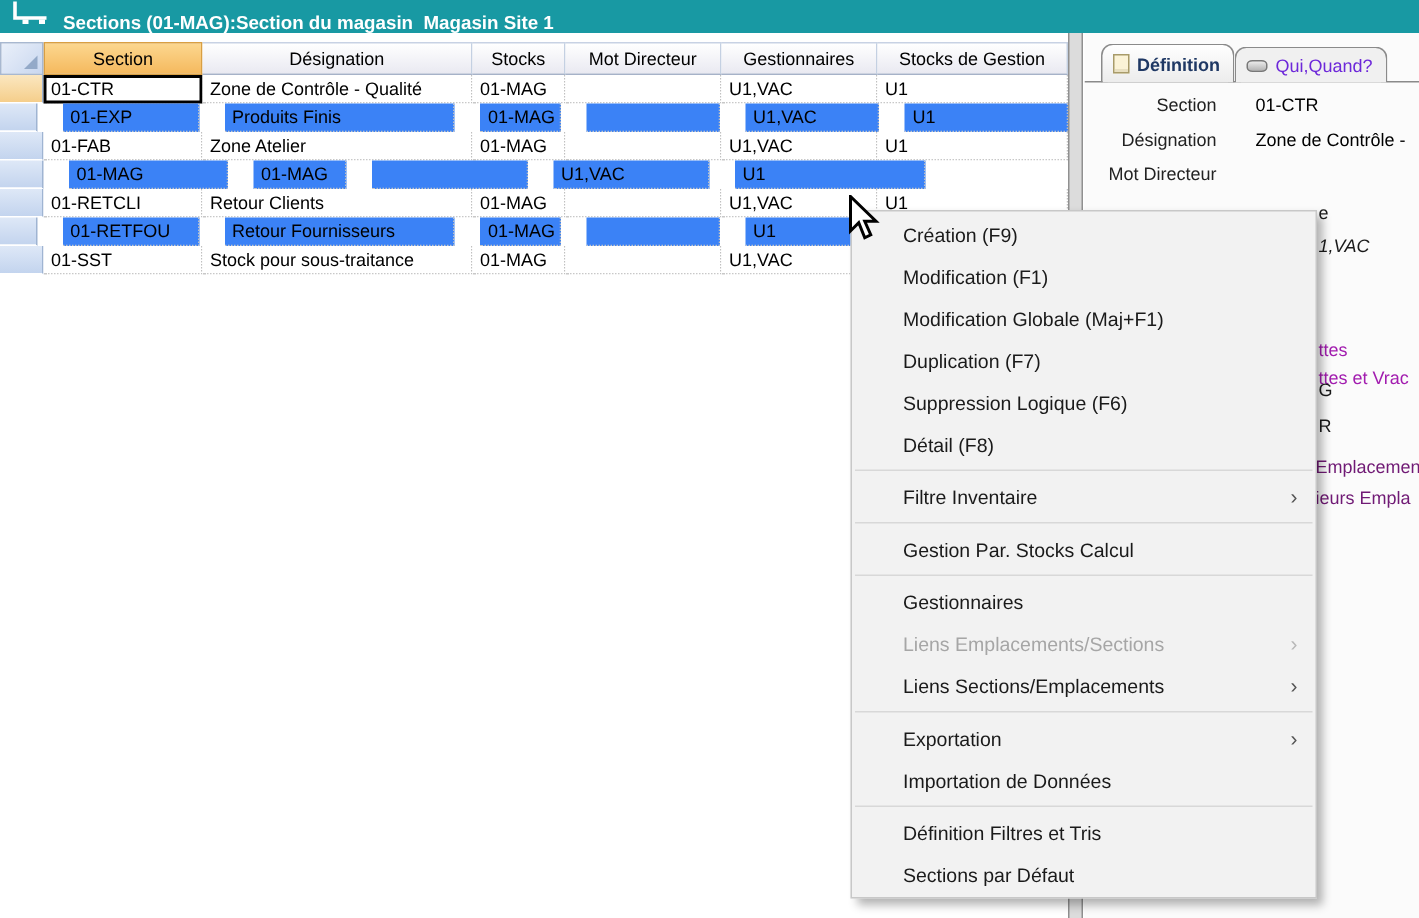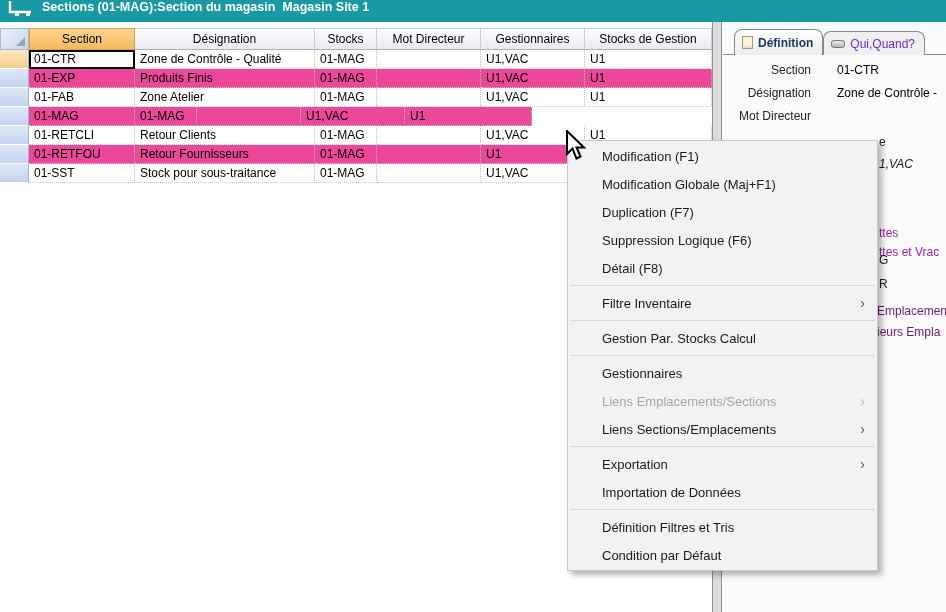--- a/index.html
+++ b/index.html
@@ -8,21 +8,21 @@
     position: relative;
     overflow: hidden;
     background: #FFFFFF;
     font-family: "Liberation Sans", sans-serif;
     color: #000;
   }
 
   
   .titlebar {
     position:absolute; left:0; top:0; width:946px; height:22px;
-    background:#1899A3; display:flex; align-items:flex-start; gap:9px;
+    background:#1899A3; display:flex; align-items:flex-end; gap:9px;
     padding-left:7px;
   }
   .titlebar .title {
     color:#fff; font-size:12.5px; font-weight:bold; white-space:pre;
   }
 
   
   .grid { position:absolute; left:0; top:28px; width:712px; }
   .thead, .trow { display:flex; }
   .thead { height:22px; }
@@ -52,21 +52,21 @@
   .sel {
     background:linear-gradient(#DEE8F7,#C3D4EE);
     border-right:1px solid #9FB4D2; border-bottom:1px solid #FFFFFF;
   }
   .trow.current .sel { background:linear-gradient(#FBE7C0,#F5CE8B); }
   .cell {
     border-right:1px dotted #C0C0C0; border-bottom:1px dotted #C8C8C8;
     font-size:12px; display:flex; align-items:center;
     padding-left:5px; white-space:nowrap; overflow:hidden; background:#FFF;
   }
-  .trow.alt .cell { background:#ec4899; }
+  .trow.alt .cell { background:#3b82f6;margin-left:17px; }
   .cell.focus { outline:2px solid #000; outline-offset:-2px; background:#FFF; }
 
   
   .splitter {
     position:absolute; left:712px; top:22px; width:10px; height:590px;
     background:#DCDCDC; border-left:1px solid #909090; border-right:1px solid #909090;
   }
 
   
   .panel { position:absolute; left:723px; top:22px; width:223px; height:590px; background:#FBFBFB; overflow:hidden; }
@@ -248,20 +248,23 @@
 <span class="frag" style="left:879px; top:158px;font-style:italic;">1,VAC</span>
 <span class="frag muted" style="left:879px; top:215px;">ttes</span>
 <span class="frag muted" style="left:879px; top:234px;">ttes et Vrac</span>
 <span class="frag" style="left:879px; top:254px;">G</span>
 <span class="frag" style="left:879px; top:278px;">R</span>
 <span class="frag mid" style="left:877px; top:305px;">Emplacemen</span>
 <span class="frag mid" style="left:877px; top:326px;">ieurs Empla</span>
 
 <div class="menu">
   <div class="mi">
+      <span class="lbl">Création (F9)</span>
+    </div>
+  <div class="mi">
       <span class="lbl">Modification (F1)</span>
     </div>
   <div class="mi">
       <span class="lbl">Modification Globale (Maj+F1)</span>
     </div>
   <div class="mi">
       <span class="lbl">Duplication (F7)</span>
     </div>
   <div class="mi">
       <span class="lbl">Suppression Logique (F6)</span>
@@ -296,21 +299,21 @@
       <span class="arrow">›</span>
     </div>
   <div class="mi">
       <span class="lbl">Importation de Données</span>
     </div>
   <div class="msep"></div>
   <div class="mi">
       <span class="lbl">Définition Filtres et Tris</span>
     </div>
   <div class="mi">
-      <span class="lbl">Condition par Défaut</span>
+      <span class="lbl">Sections par Défaut</span>
     </div>
 </div>
 
 <div class="cursor">
   <svg width="22" height="32" viewBox="0 0 22 32">
     <polygon points="1,1 1,24 6.5,18.5 10.5,28.5 14.5,26.5 10.5,17.5 18,17.5" fill="#FFFFFF" stroke="#000000" stroke-width="2"></polygon>
   </svg>
 </div>
 
 </body></html>

